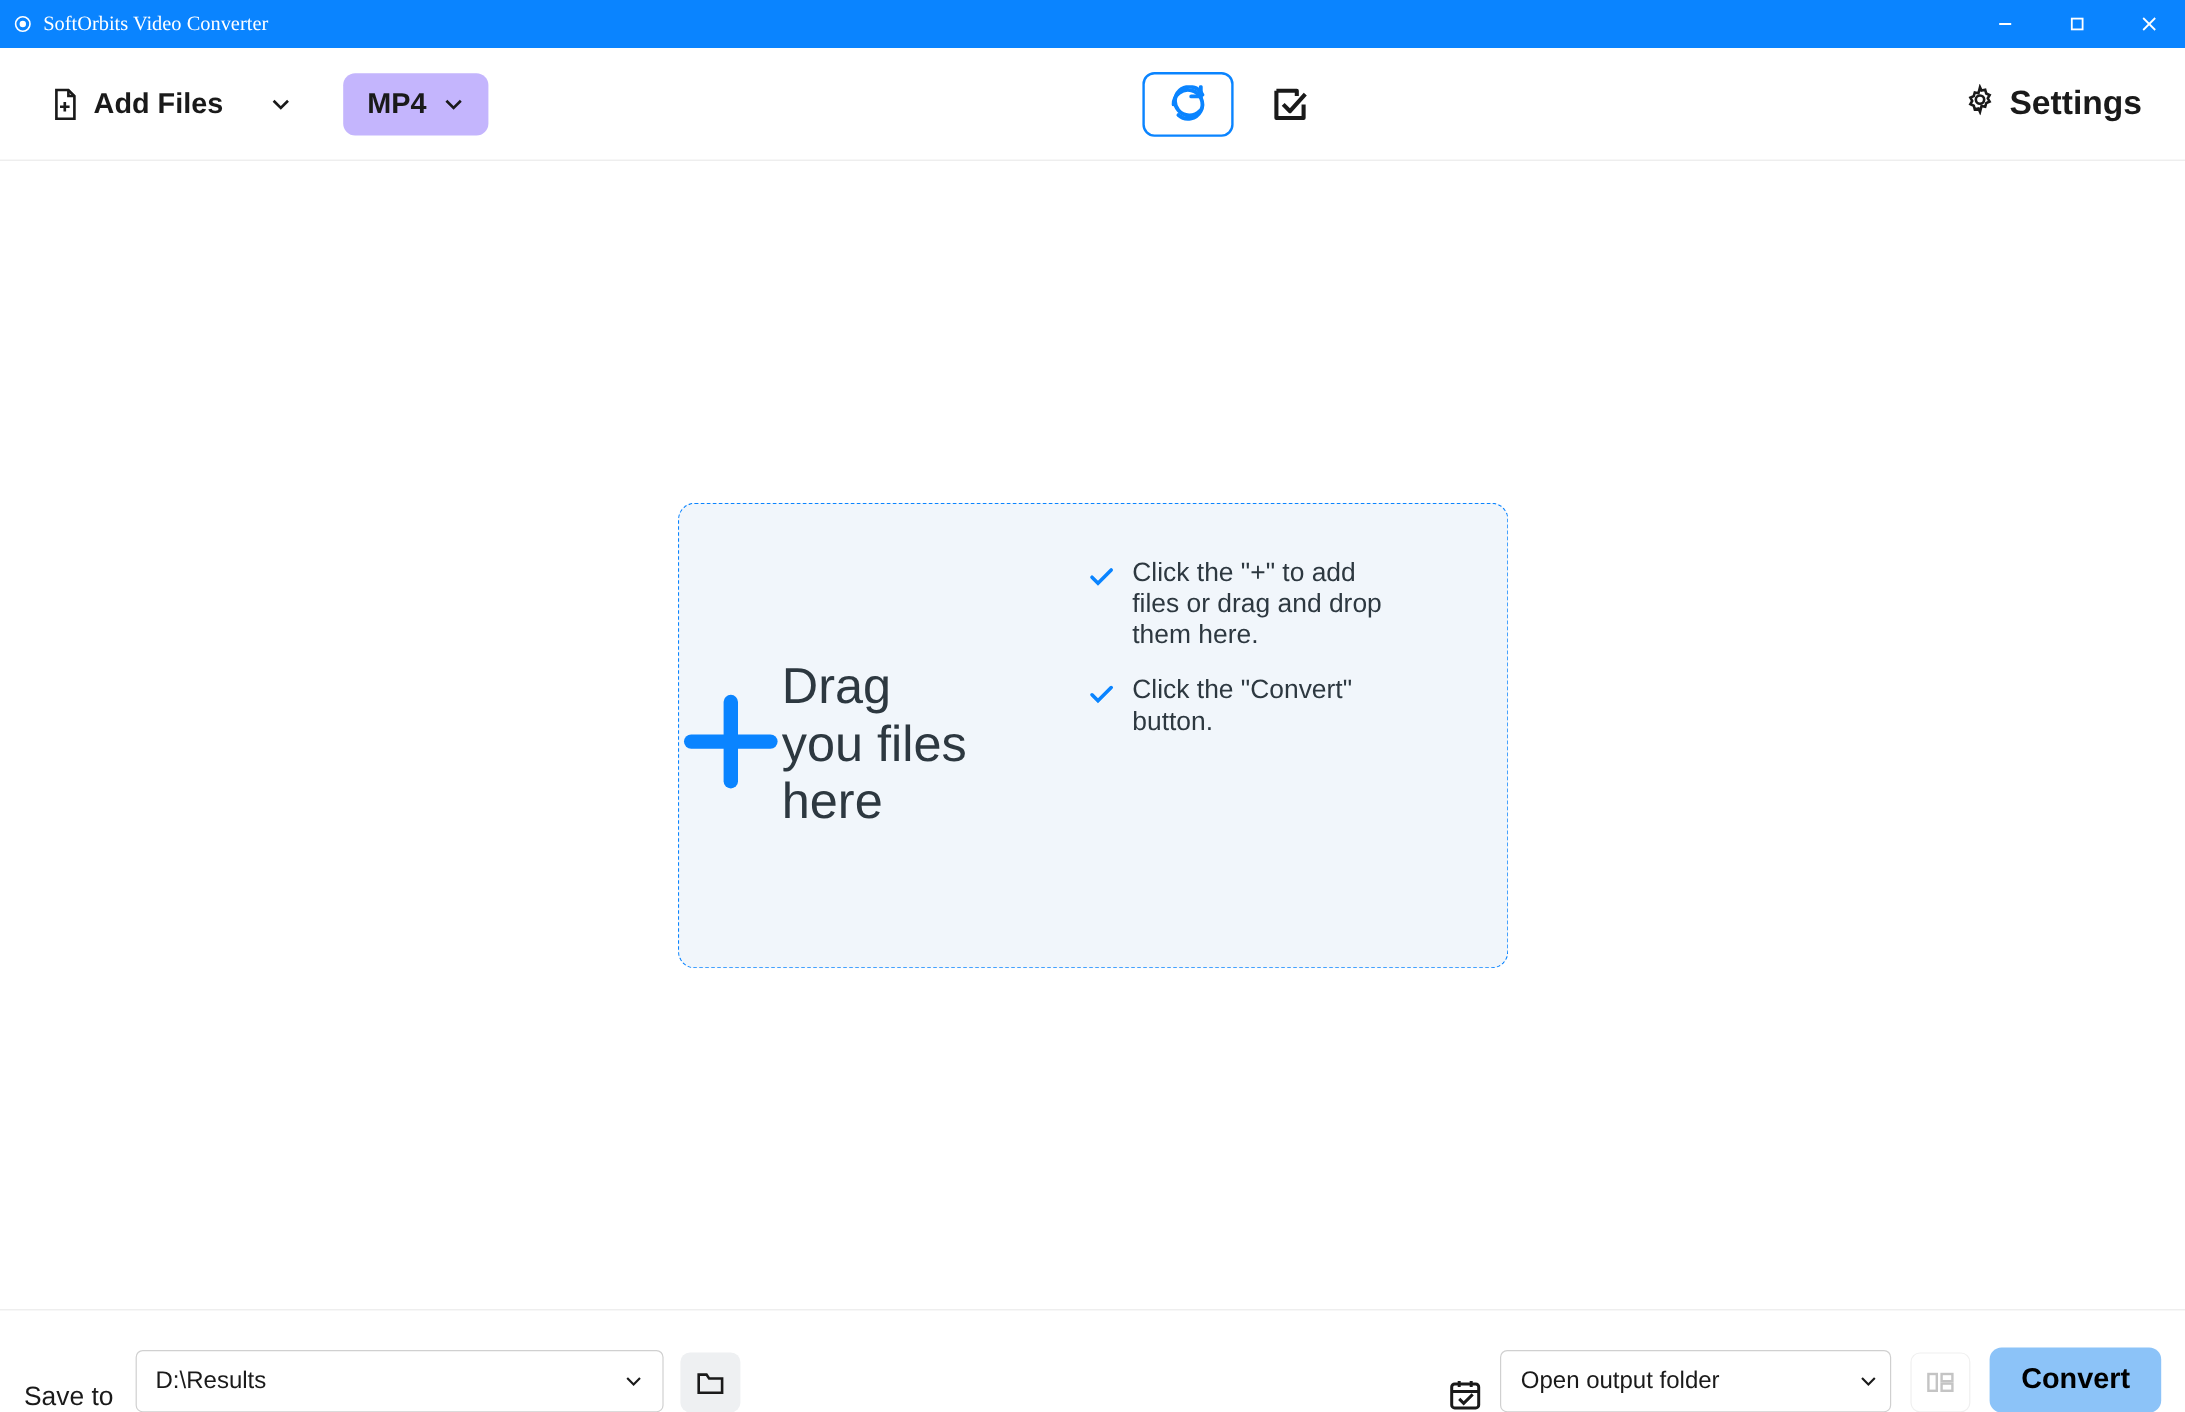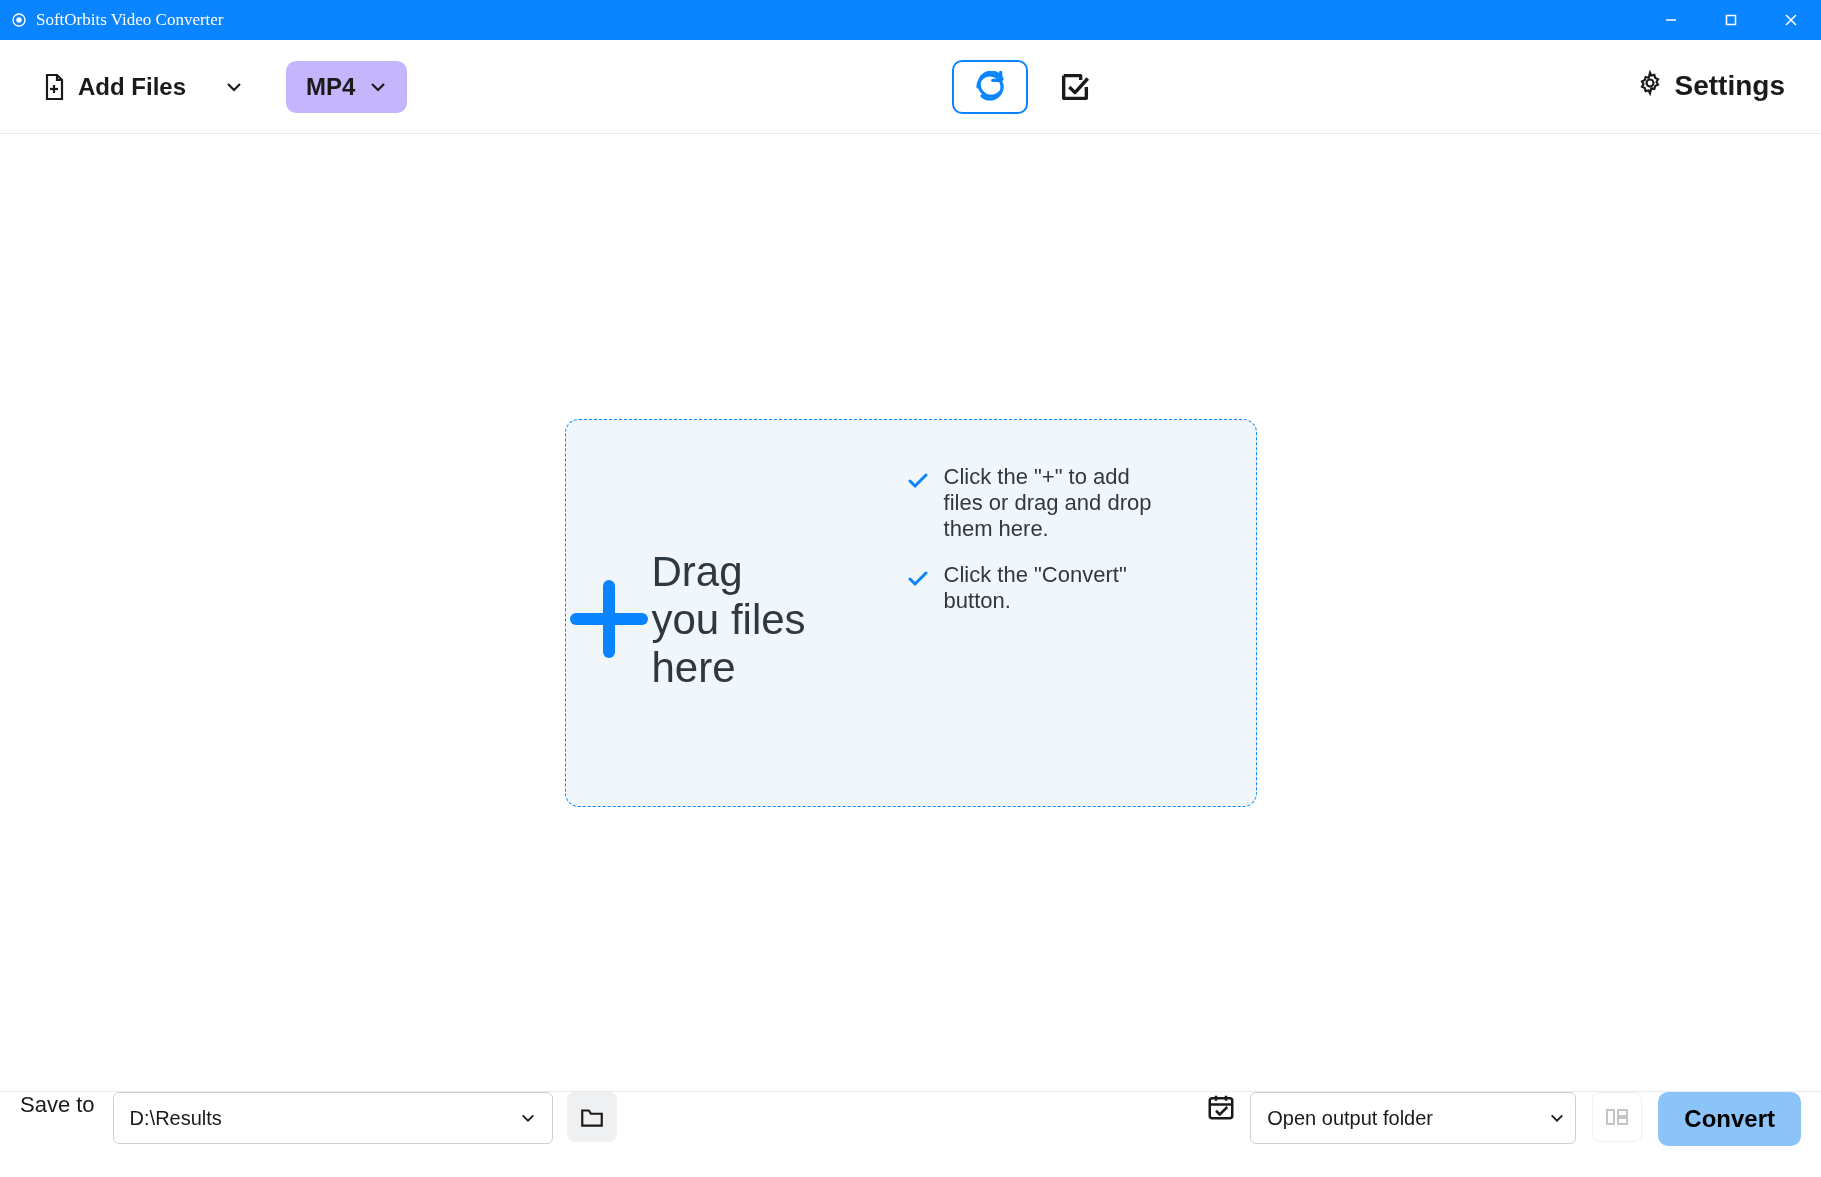--- a/index.html
+++ b/index.html
@@ -123,21 +123,21 @@
     color: #2d3840;
     margin-bottom: 20px;
   }
   .hint-row .tick { flex: 0 0 auto; margin-top: 5px; }
 
   
   .bottom-bar {
     border-top: 1px solid #eaeaea;
     height: 86px;
     display: flex;
-    align-items: flex-start;
+    align-items: flex-end;
     padding: 0 20px;
   }
   .save-label { font-size: 22px; margin-right: 18px; }
   .path-input-wrap {
     display: flex; align-items: center;
     border: 1px solid #d0d0d0;
     border-radius: 6px;
     width: 440px; height: 52px;
     padding: 0 6px 0 16px;
     font-size: 20px;

